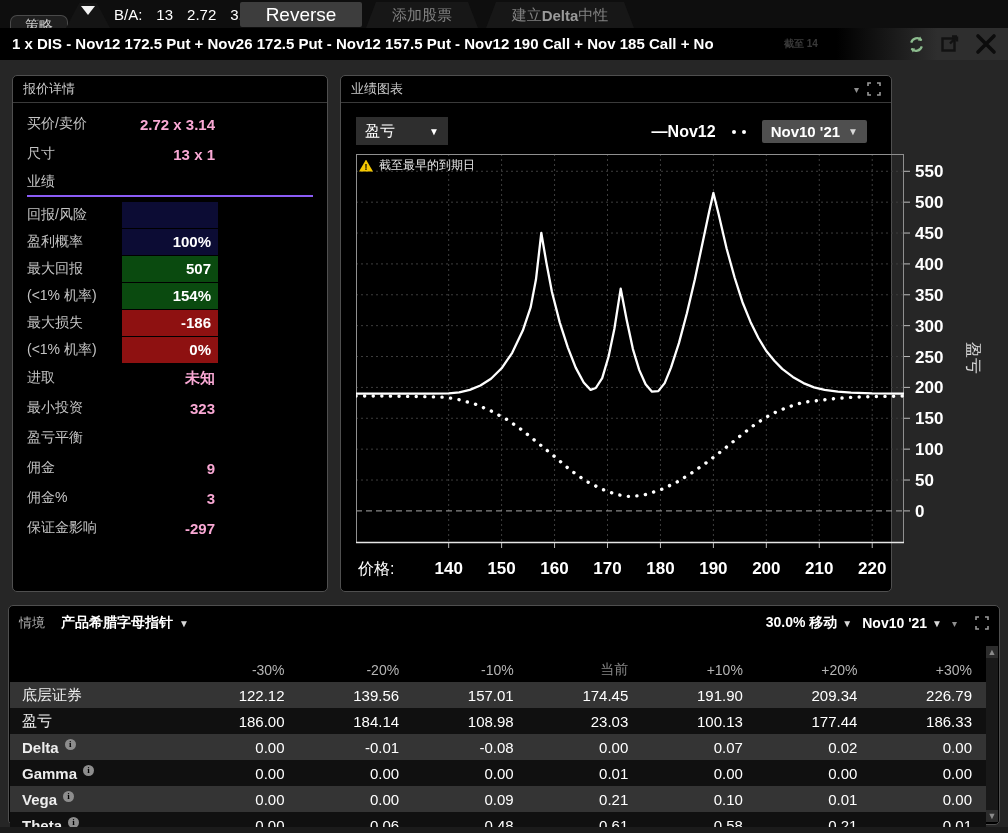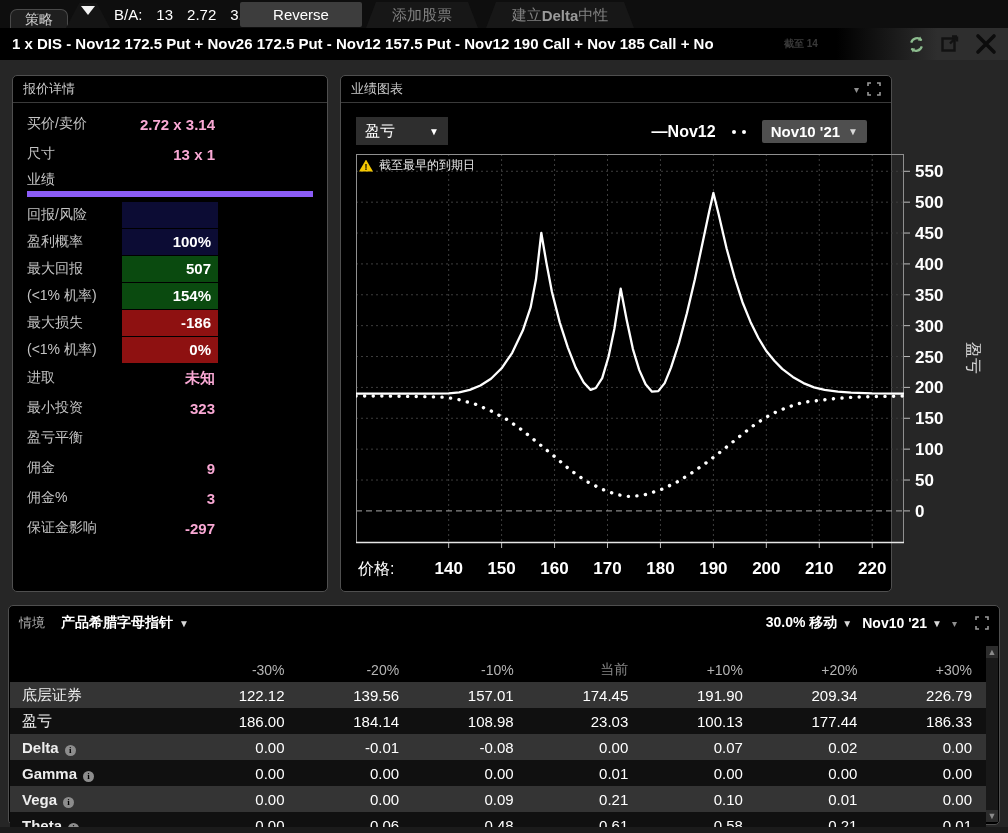--- a/index.html
+++ b/index.html
@@ -5,39 +5,39 @@
   * { box-sizing: border-box; }
   html,body { margin:0; padding:0; }
   body {
     width:1008px; height:833px; position:relative; overflow:hidden;
     background:#262626; color:#fff;
     font-family:"Liberation Sans","DejaVu Sans",sans-serif;
   }
   
   .tabbar { position:absolute; left:0; top:0; width:1008px; height:28px; background:#0e0e0e; }
   .tab-strategy {
-    position:absolute; left:10px; top:9px; width:58px; height:20px;
+    position:absolute; left:10px; top:15px; width:58px; height:20px;
     background:#1f1f1f; border:1px solid #4a4a4a; border-bottom:none;
     border-radius:7px 7px 0 0; color:#cfcfcf; font-size:14px;
     display:flex; align-items:center; justify-content:center;
   }
   .tab-stub {
     position:absolute; left:66px; top:3px; width:44px; height:25px;
     background:#141414; clip-path:polygon(30% 0,70% 0,100% 100%,0 100%);
     display:flex; align-items:flex-start; justify-content:center;
   }
   .tab-stub .caret-down-white {
     width:0; height:0; margin-top:3px;
     border-left:7px solid transparent; border-right:7px solid transparent;
     border-top:9px solid #f2f2f2;
   }
   .ba-group { position:absolute; left:114px; top:0; height:28px; display:flex; align-items:center; gap:14px; font-size:15px; color:#fff; }
   .btn-reverse {
     position:absolute; left:240px; top:2px; width:122px; height:25px;
-    background:#3d3d3d; border-radius:2px; color:#fff; font-size:15px;
+    background:#3d3d3d; border-radius:2px; color:#fff; font-size:19px;
     display:flex; align-items:center; justify-content:center;
   }
   .tab-disabled {
     position:absolute; top:2px; height:26px; background:#171717;
     clip-path:polygon(10px 0, calc(100% - 10px) 0, 100% 100%, 0 100%);
     color:#828282; font-size:15px; display:flex; align-items:center; justify-content:center;
   }
   #tab-add-stock { left:366px; width:112px; }
   #tab-delta-neutral { left:486px; width:148px; }
   #tab-delta-neutral b { color:#9a9a9a; }
@@ -70,21 +70,21 @@
   
   .quote-rows { padding:6px 14px 0 14px; }
   .q-row { display:flex; align-items:center; height:30px; }
   .q-row.boxed { height:27px; }
   .q-label { width:88px; color:#c4c4c4; font-size:14px; white-space:nowrap; }
   .q-value { flex:1; text-align:right; font-size:15px; font-weight:bold; color:#f9a8d4; max-width:100px; }
   .q-row .valbox {
     width:96px; height:26px; line-height:26px; text-align:right; padding-right:7px;
     font-size:15px; font-weight:bold; color:#fff; margin-left:7px;
   }
-  .q-row.section { border-bottom:6px solid #8b5cf6; height:28px; margin-bottom:4px; }
+  .q-row.section { border-bottom:2px solid #8b5cf6; height:28px; margin-bottom:4px; }
   .bg-navy  { background:#0c0c34; }
   .bg-green { background:#0a4a0f; }
   .bg-red   { background:#8e1111;padding-left:37px; }
   
   .pl-dropdown {
     position:absolute; left:15px; top:41px; width:92px; height:28px; background:#2e2e2e;
     display:flex; align-items:center; padding:0 9px; font-size:15px; color:#fff; cursor:pointer;
   }
   .pl-dropdown .dd-caret { margin-left:auto; color:#fff; font-size:10px; }
   .chart-legend { position:absolute; top:44px; right:24px; display:flex; align-items:center; gap:16px; }
@@ -112,21 +112,21 @@
   .scn-select { color:#fff; font-size:14px; font-weight:bold; display:flex; align-items:center; gap:6px; cursor:pointer; }
   .scn-right { display:flex; align-items:center; gap:10px; }
   .scn-right .ctl { color:#fff; font-size:14px; font-weight:bold; display:flex; align-items:center; gap:5px; cursor:pointer; }
   .dd-caret { color:#d8d8d8; font-size:10px; }
   .scn-table { position:absolute; left:1px; right:13px; top:40px; }
   .t-row { display:grid; grid-template-columns:168px repeat(7,1fr); height:26px; align-items:center; padding-right:6px; }
   .t-row.t-head { height:24px;margin-top:12px; }
   .t-head .t-cell { color:#b5b5b5; font-size:14px; font-weight:normal; }
   .t-head .t-cell.cur { color:#878787; }
   .t-cell { text-align:right; font-size:15px; color:#fff; padding-right:8px; }
-  .t-label { text-align:left; padding-left:12px; color:#ededed; font-size:15px; display:flex; align-items:flex-end; gap:6px; }
+  .t-label { text-align:left; padding-left:12px; color:#ededed; font-size:15px; display:flex; align-items:flex-start; gap:6px; }
   .t-label.greek { font-weight:bold; }
   .row-light { background:#343434; }
   .row-dark  { background:#101010; }
   .info-icon {
     width:11px; height:11px; border-radius:50%; background:#8d8d8d; color:#000;
     font-size:9px; font-weight:bold; line-height:11px; text-align:center;
     font-family:"Liberation Serif","DejaVu Serif",serif; cursor:pointer;
   }
   .scn-scrollbar {
     position:absolute; right:1px; top:40px; bottom:2px; width:12px; background:#191919;

